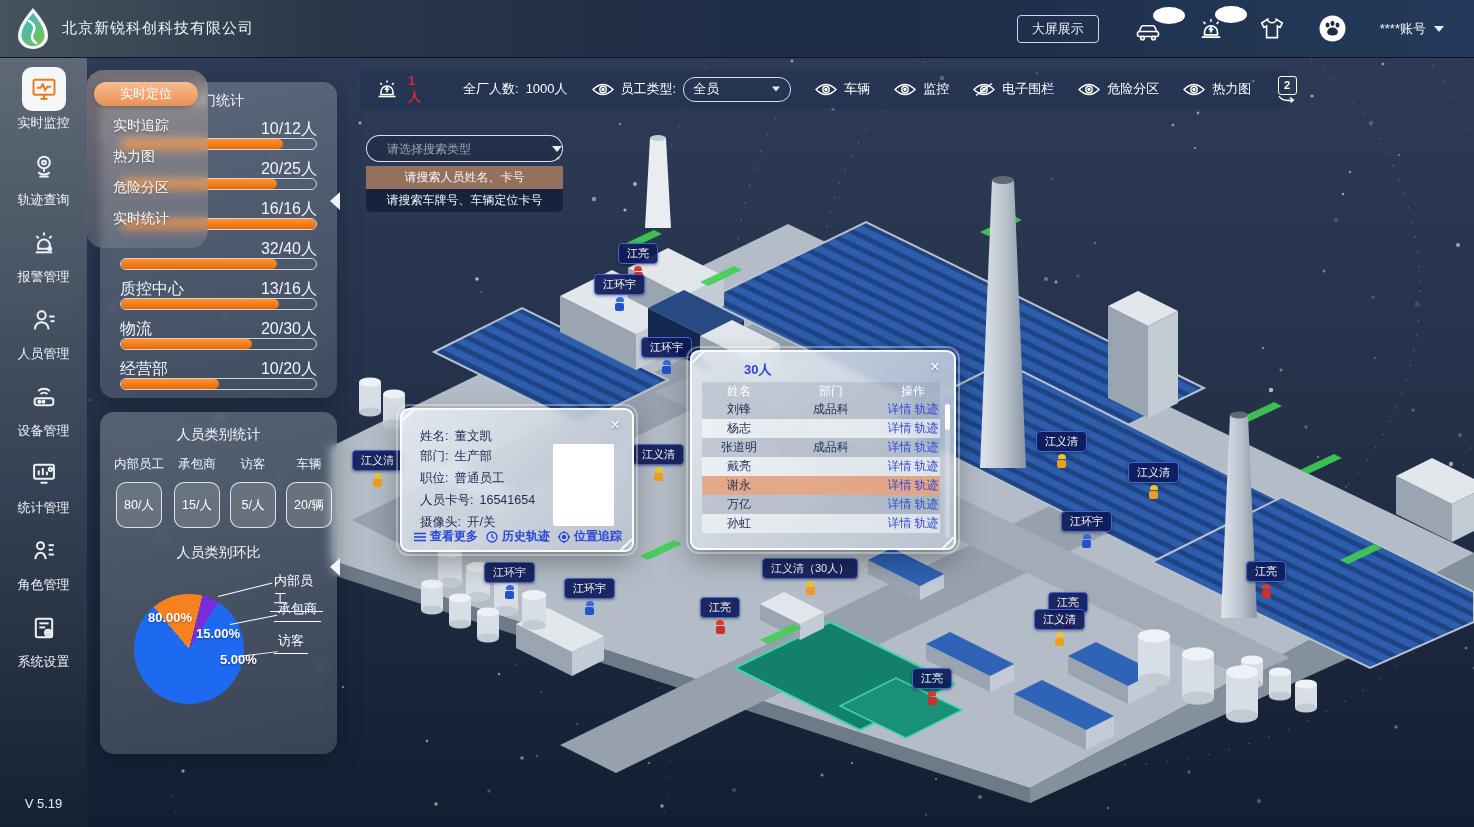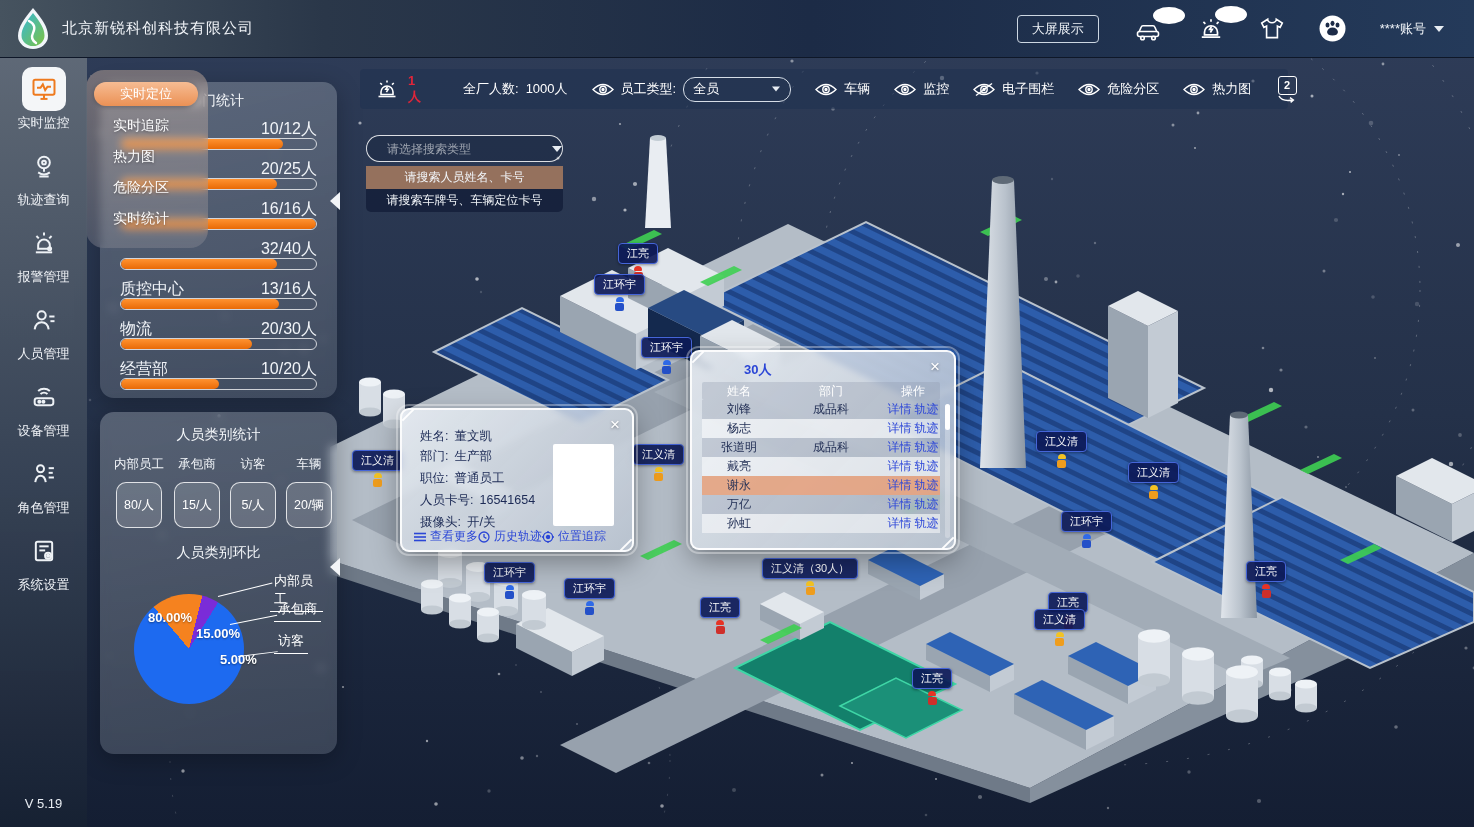--- a/index.html
+++ b/index.html
@@ -98,21 +98,21 @@
   .m-yellow .helmet{background:#f3c322}.m-yellow .torso{background:#ef9d1d}
   
   .scifi{position:absolute;z-index:7;border:2px solid rgba(255,255,255,.92);border-radius:9px;
          background:linear-gradient(135deg,rgba(233,238,244,.85),rgba(186,196,209,.8));backdrop-filter:blur(3px);
          box-shadow:0 10px 28px rgba(0,0,0,.35);}
   .scifi::after{content:"";position:absolute;inset:-6px;border:2px solid rgba(255,255,255,.35);border-radius:13px;pointer-events:none;}
   #person-popup{left:400px;top:408px;width:230px;height:140px;}
   .pf{position:absolute;left:18px;font-size:12.5px;color:#1c2a55;white-space:nowrap;}
   .pf-v{margin-left:6px;}
   #pp-photo{position:absolute;left:151px;top:34px;width:61px;height:82px;background:#fff;border-radius:2px;}
-  .pp-actions{position:absolute;left:12px;right:10px;top:118px;display:flex;}
+  .pp-actions{position:absolute;left:12px;right:10px;top:118px;display:flex;justify-content:space-between;font-weight:bold;}
   .pp-act{display:flex;align-items:center;gap:4px;font-size:12px;color:#2b46d6;cursor:pointer;white-space:nowrap;}
   .close-x{position:absolute;font-size:17px;color:#fff;text-shadow:0 1px 3px rgba(0,0,0,.4);cursor:pointer;line-height:1;}
   
   #group-popup{left:690px;top:350px;width:262px;height:196px;}
   #gp-title{position:absolute;left:20px;top:9px;font-size:13px;font-weight:bold;color:#2b46d6;margin-left:32px;}
   #gp-table{position:absolute;left:10px;right:14px;top:30px;}
   .gp-row{display:flex;align-items:center;height:19px;font-size:12px;gap:16px;}
   .gp-head{background:#dd9f7e;color:#fff;border-radius:2px;height:18px;}
   .gp-row{background:rgba(140,150,168,.3);}
   .gp-row.m-alt{background:rgba(255,255,255,.5);}
@@ -680,20 +680,33 @@
           <path d="M7,6.8 a7.5,7.5 0 0 1 10,0"></path>
             <circle cx="8" cy="16" r="0.9" fill="currentColor"></circle>
           <circle cx="11.5" cy="16" r="0.9" fill="currentColor"></circle>
           </svg>
       </span>
       <span class="sb-label">设备管理</span>
     </div>
     <div class="sb-item">
       <span class="sb-icobox">
         <svg class="ic" width="28" height="28" viewBox="0 0 24 24" fill="none" stroke="currentColor" stroke-width="1.7">
+          <rect x="3.5" y="4" width="17" height="12" rx="1.5"></rect>
+            <line x1="7.5" y1="13" x2="7.5" y2="9"></line>
+          <line x1="11" y1="13" x2="11" y2="7"></line>
+            <line x1="14.5" y1="13" x2="14.5" y2="10"></line>
+          <circle cx="17.5" cy="8" r="1.4"></circle>
+            <line x1="9" y1="19.5" x2="15" y2="19.5"></line>
+          </svg>
+      </span>
+      <span class="sb-label">统计管理</span>
+    </div>
+    <div class="sb-item">
+      <span class="sb-icobox">
+        <svg class="ic" width="28" height="28" viewBox="0 0 24 24" fill="none" stroke="currentColor" stroke-width="1.7">
           <circle cx="9" cy="7.5" r="3"></circle>
             <path d="M4.5,19 q0.8,-5.5 4.5,-5.5 q3.7,0 4.5,5.5"></path>
           <line x1="16" y1="7" x2="20.5" y2="7"></line>
             <line x1="16" y1="11" x2="19.5" y2="11"></line>
             <line x1="16" y1="15" x2="20.5" y2="15"></line>
           </svg>
       </span>
       <span class="sb-label">角色管理</span>
     </div>
     <div class="sb-item">

